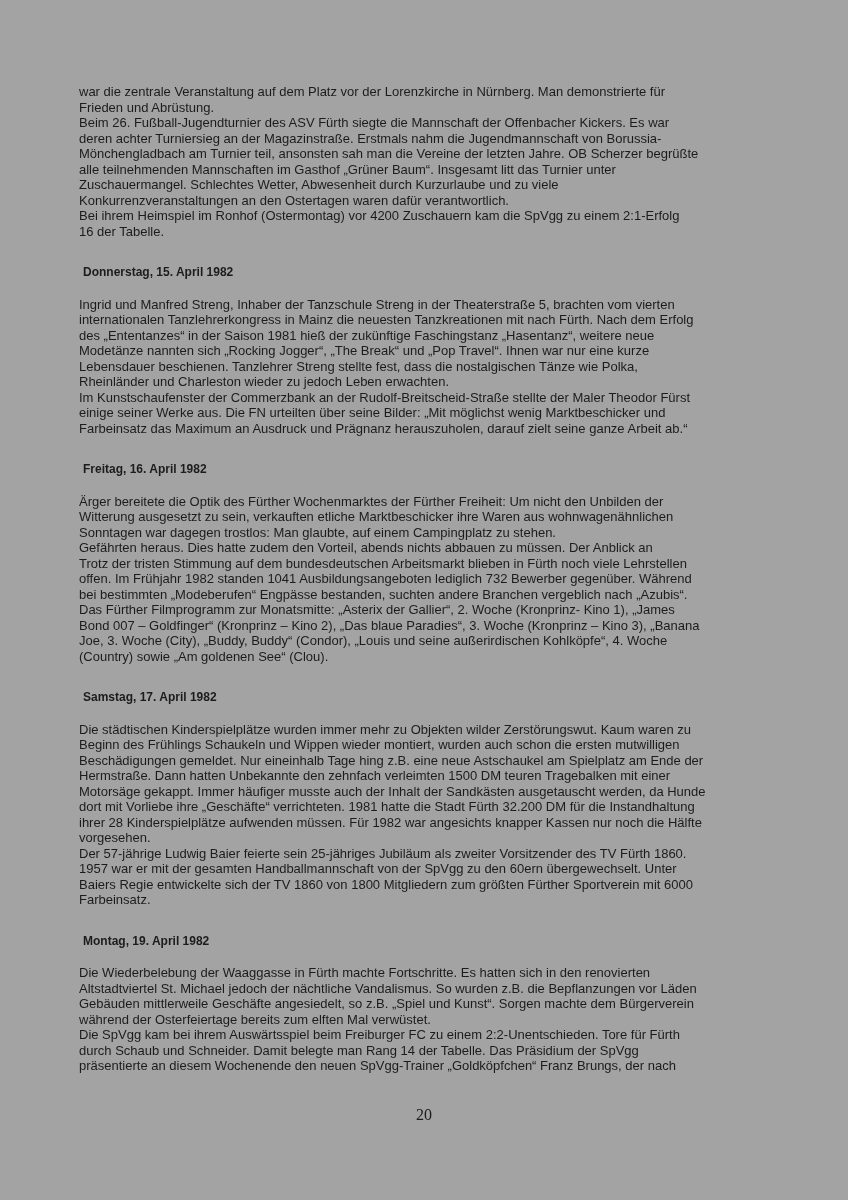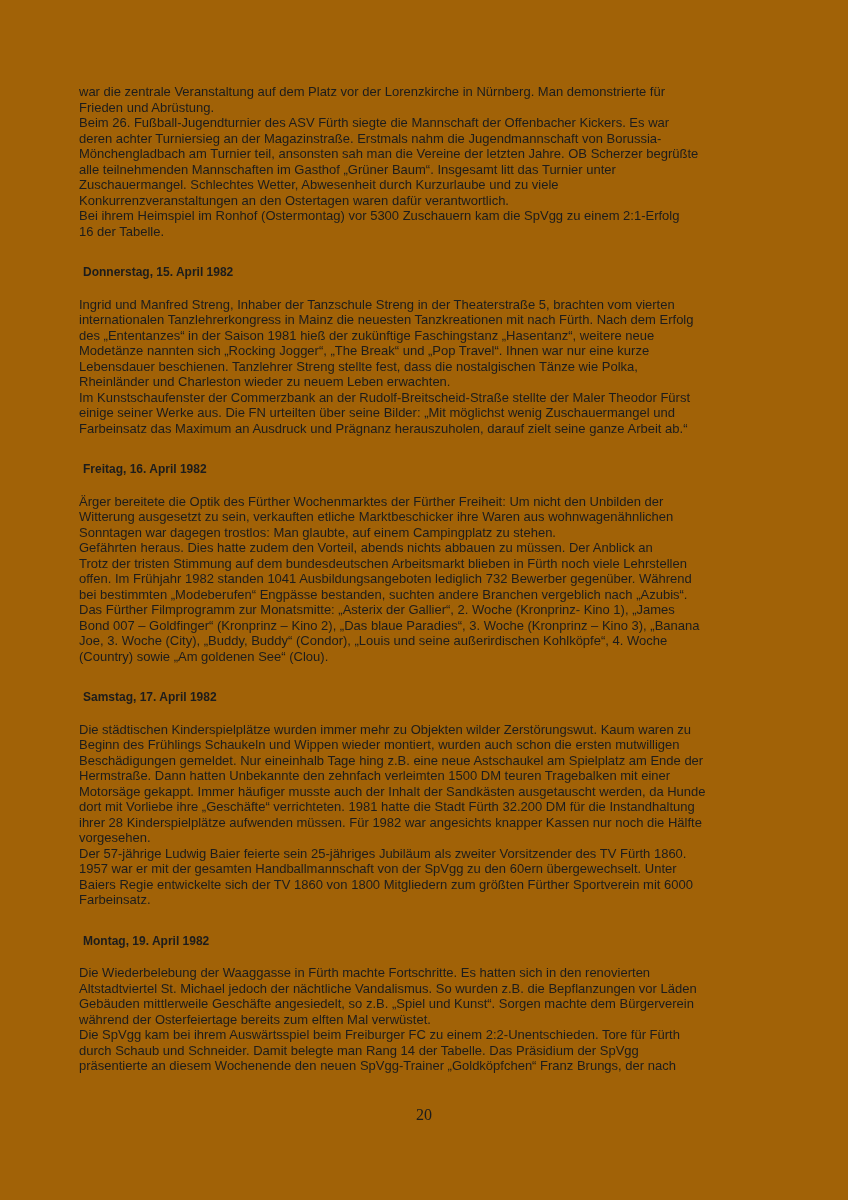--- a/index.html
+++ b/index.html
@@ -13,21 +13,21 @@
     position: relative;
     overflow: hidden;
     font-family: "Liberation Sans", sans-serif;
     color: #1c1c1c;
   }
   .document-page {
     position: absolute;
     left: 0; top: 0;
     width: 848px;
     height: 1200px;
-    background: #a16207;
+    background: #a3a3a3;
   }
   .text-column {
     position: absolute;
     left: 79px;
     top: 84px;
     width: 702px;
     font-size: 13px;
     line-height: 15.5px;
     letter-spacing: 0px;
   }
@@ -62,33 +62,33 @@
   <div class="text-column">
       <div class="block-paragraph">
         <div class="line">war die zentrale Veranstaltung auf dem Platz vor der Lorenzkirche in Nürnberg. Man demonstrierte für</div>
         <div class="line">Frieden und Abrüstung.</div>
         <div class="line">Beim 26. Fußball-Jugendturnier des ASV Fürth siegte die Mannschaft der Offenbacher Kickers. Es war</div>
         <div class="line">deren achter Turniersieg an der Magazinstraße. Erstmals nahm die Jugendmannschaft von Borussia-</div>
         <div class="line">Mönchengladbach am Turnier teil, ansonsten sah man die Vereine der letzten Jahre. OB Scherzer begrüßte</div>
         <div class="line">alle teilnehmenden Mannschaften im Gasthof „Grüner Baum“. Insgesamt litt das Turnier unter</div>
         <div class="line">Zuschauermangel. Schlechtes Wetter, Abwesenheit durch Kurzurlaube und zu viele</div>
         <div class="line">Konkurrenzveranstaltungen an den Ostertagen waren dafür verantwortlich.</div>
-        <div class="line">Bei ihrem Heimspiel im Ronhof (Ostermontag) vor 5300 Zuschauern kam die SpVgg zu einem 2:1-Erfolg</div>
+        <div class="line">Bei ihrem Heimspiel im Ronhof (Ostermontag) vor 4200 Zuschauern kam die SpVgg zu einem 2:1-Erfolg</div>
         <div class="line">16 der Tabelle.</div>
       </div>
       <div class="block-heading">Donnerstag, 15. April 1982</div>
       <div class="block-paragraph">
         <div class="line">Ingrid und Manfred Streng, Inhaber der Tanzschule Streng in der Theaterstraße 5, brachten vom vierten</div>
         <div class="line">internationalen Tanzlehrerkongress in Mainz die neuesten Tanzkreationen mit nach Fürth. Nach dem Erfolg</div>
         <div class="line">des „Ententanzes“ in der Saison 1981 hieß der zukünftige Faschingstanz „Hasentanz“, weitere neue</div>
         <div class="line">Modetänze nannten sich „Rocking Jogger“, „The Break“ und „Pop Travel“. Ihnen war nur eine kurze</div>
         <div class="line">Lebensdauer beschienen. Tanzlehrer Streng stellte fest, dass die nostalgischen Tänze wie Polka,</div>
-        <div class="line">Rheinländer und Charleston wieder zu neuem Leben erwachten.</div>
+        <div class="line">Rheinländer und Charleston wieder zu jedoch Leben erwachten.</div>
         <div class="line">Im Kunstschaufenster der Commerzbank an der Rudolf-Breitscheid-Straße stellte der Maler Theodor Fürst</div>
-        <div class="line">einige seiner Werke aus. Die FN urteilten über seine Bilder: „Mit möglichst wenig Zuschauermangel und</div>
+        <div class="line">einige seiner Werke aus. Die FN urteilten über seine Bilder: „Mit möglichst wenig Marktbeschicker und</div>
         <div class="line">Farbeinsatz das Maximum an Ausdruck und Prägnanz herauszuholen, darauf zielt seine ganze Arbeit ab.“</div>
       </div>
       <div class="block-heading">Freitag, 16. April 1982</div>
       <div class="block-paragraph">
         <div class="line">Ärger bereitete die Optik des Fürther Wochenmarktes der Fürther Freiheit: Um nicht den Unbilden der</div>
         <div class="line">Witterung ausgesetzt zu sein, verkauften etliche Marktbeschicker ihre Waren aus wohnwagenähnlichen</div>
         <div class="line">Sonntagen war dagegen trostlos: Man glaubte, auf einem Campingplatz zu stehen.</div>
         <div class="line">Gefährten heraus. Dies hatte zudem den Vorteil, abends nichts abbauen zu müssen. Der Anblick an</div>
         <div class="line">Trotz der tristen Stimmung auf dem bundesdeutschen Arbeitsmarkt blieben in Fürth noch viele Lehrstellen</div>
         <div class="line">offen. Im Frühjahr 1982 standen 1041 Ausbildungsangeboten lediglich 732 Bewerber gegenüber. Während</div>

